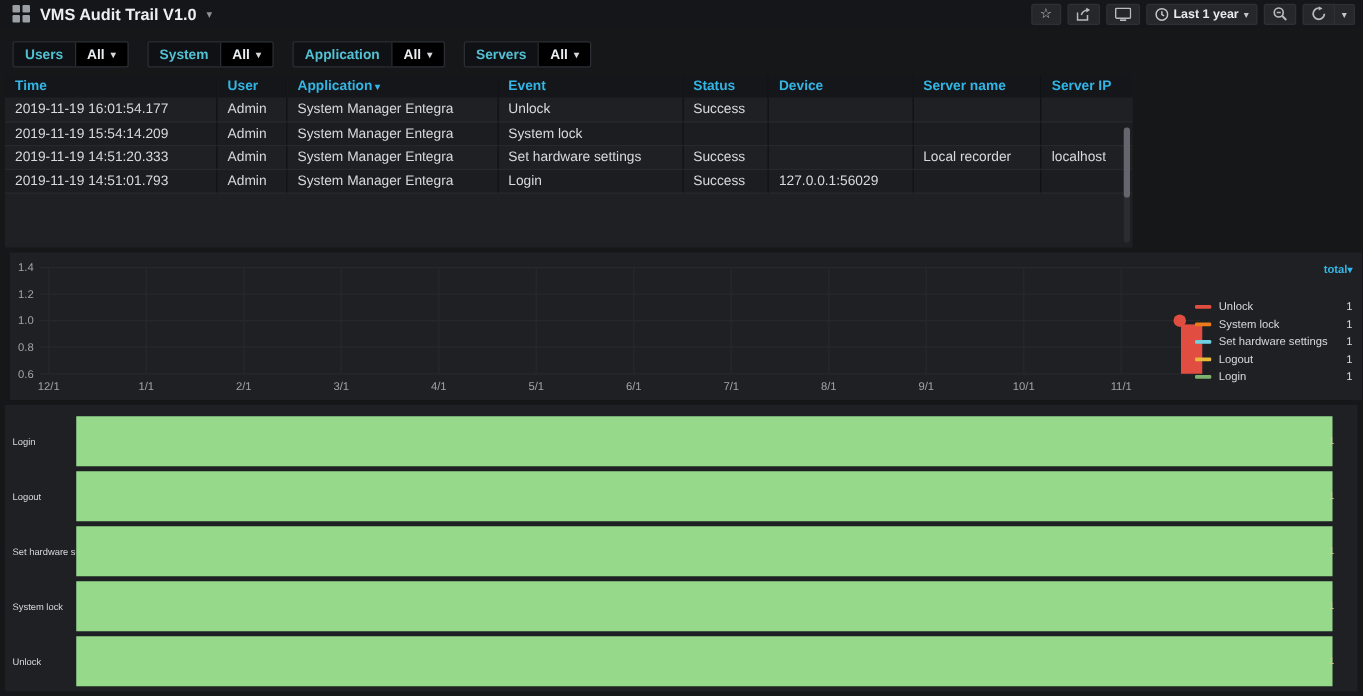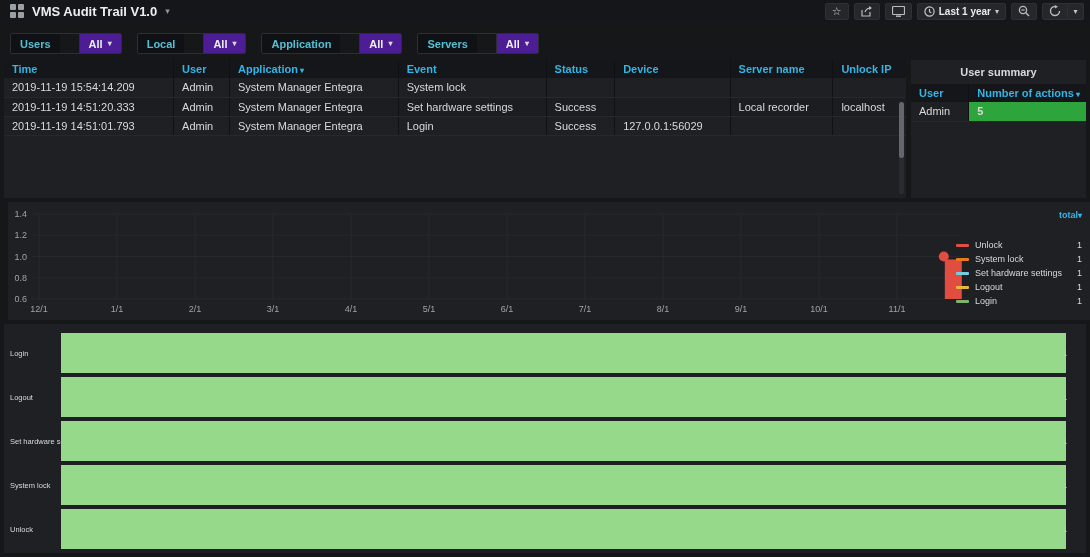--- a/index.html
+++ b/index.html
@@ -23,22 +23,22 @@
   .time-label { font-size:10px; font-weight:bold; color:#e8eaed; white-space:nowrap; }
   .mini-caret { font-size:8px; color:#c3c7cd; }
   .btn-group { display:flex; }
   .btn-group .tb-btn:first-child { border-top-right-radius:0; border-bottom-right-radius:0; }
   .btn-group .tb-btn:last-child { border-top-left-radius:0; border-bottom-left-radius:0; border-left:none; min-width:16px; padding:0 4px; }
 
   
   .submenu { position:absolute; top:33px; left:10px; display:flex; gap:15px; }
   .filter-group { display:flex; border:1px solid #2c2e33; border-radius:2px; overflow:hidden; height:21px; }
   .filter-label { background:#0f1114; color:#53c1d4; font-size:11px; font-weight:bold; padding:3px 9px; display:flex; align-items:center; }
-  .filter-value { background:#4c1d95; color:#eceff2; font-size:11px; font-weight:bold; padding:3px 9px;
-                  border-left:1px solid #2c2e33; display:flex; align-items:center; gap:5px; cursor:pointer;margin-left:19px; }
+  .filter-value { background:#000000; color:#eceff2; font-size:11px; font-weight:bold; padding:3px 9px;
+                  border-left:1px solid #2c2e33; display:flex; align-items:center; gap:5px; cursor:pointer; }
   .filter-value .mini-caret { color:#d8d9da; }
 
   
   .panel { position:absolute; background:#1f2023; }
   .panel-title { height:24px; line-height:24px; text-align:center; font-size:11px; font-weight:bold; color:#d8d9da; cursor:pointer; }
 
   
   table.gtable { width:100%; border-collapse:collapse; font-size:11px; table-layout:fixed; }
   table.gtable th { text-align:left; color:#33b5e5; font-weight:bold; padding:3px 8px; background:#141619;
                     border-right:1px solid #101114; cursor:pointer; white-space:nowrap; overflow:hidden; }
@@ -134,21 +134,21 @@
 
   <nav class="submenu" id="submenu">
       <div class="filter-group">
         <div class="filter-label">Users</div>
         <div class="filter-value">
           <span>All</span>
           <span class="mini-caret">▾</span>
         </div>
       </div>
       <div class="filter-group">
-        <div class="filter-label">Local</div>
+        <div class="filter-label">System</div>
         <div class="filter-value">
           <span>All</span>
           <span class="mini-caret">▾</span>
         </div>
       </div>
       <div class="filter-group">
         <div class="filter-label">Application</div>
         <div class="filter-value">
           <span>All</span>
           <span class="mini-caret">▾</span>
@@ -177,24 +177,34 @@
         </colgroup>
         <thead>
           <tr>
             <th>Time</th>
             <th>User</th>
             <th>Application<span class="sort-caret"> ▾</span></th>
             <th>Event</th>
             <th>Status</th>
             <th>Device</th>
             <th>Server name</th>
-            <th>Unlock IP</th>
+            <th>Server IP</th>
           </tr>
         </thead>
         <tbody>
+          <tr>
+            <td>2019-11-19 16:01:54.177</td>
+            <td>Admin</td>
+            <td>System Manager Entegra</td>
+            <td>Unlock</td>
+            <td>Success</td>
+            <td></td>
+            <td></td>
+            <td></td>
+          </tr>
           <tr>
             <td>2019-11-19 15:54:14.209</td>
             <td>Admin</td>
             <td>System Manager Entegra</td>
             <td>System lock</td>
             <td></td>
             <td></td>
             <td></td>
             <td></td>
           </tr>
@@ -218,41 +228,20 @@
             <td></td>
             <td></td>
           </tr>
         </tbody>
       </table>
     <div class="scrollbar-track">
       <div class="scrollbar-thumb"></div>
     </div>
   </section>
 
-  <section class="panel" style="top:60px; left:911px; width:175px; height:138px;">
-    <div class="panel-title">User summary</div>
-    <table class="gtable" id="us-table">
-        <colgroup>
-          <col style="width: 33%;">
-          <col style="width: 67%;">
-        </colgroup>
-        <thead>
-          <tr>
-            <th>User</th>
-            <th>Number of actions<span class="sort-caret"> ▾</span></th>
-          </tr>
-        </thead>
-        <tbody>
-          <tr>
-            <td>Admin</td>
-            <td class="value-cell" style="background: rgb(45, 165, 60);">5</td>
-          </tr>
-        </tbody>
-      </table>
-  </section>
 
   <section class="panel graph-panel" style="top:202px; left:8px; width:1082px; height:118px;">
     <svg id="ts-svg" width="1082" height="118">
         <line x1="24" y1="12" x2="952" y2="12" stroke="#26282c" stroke-width="1"></line>
         <text x="19" y="15" text-anchor="end" font-size="9" fill="#9fa3a8">1.4</text>
         <line x1="24" y1="33.25" x2="952" y2="33.25" stroke="#26282c" stroke-width="1"></line>
         <text x="19" y="36.25" text-anchor="end" font-size="9" fill="#9fa3a8">1.2</text>
         <line x1="24" y1="54.49999999999999" x2="952" y2="54.49999999999999" stroke="#26282c" stroke-width="1"></line>
         <text x="19" y="57.49999999999999" text-anchor="end" font-size="9" fill="#9fa3a8">1.0</text>
         <line x1="24" y1="75.75" x2="952" y2="75.75" stroke="#26282c" stroke-width="1"></line>

